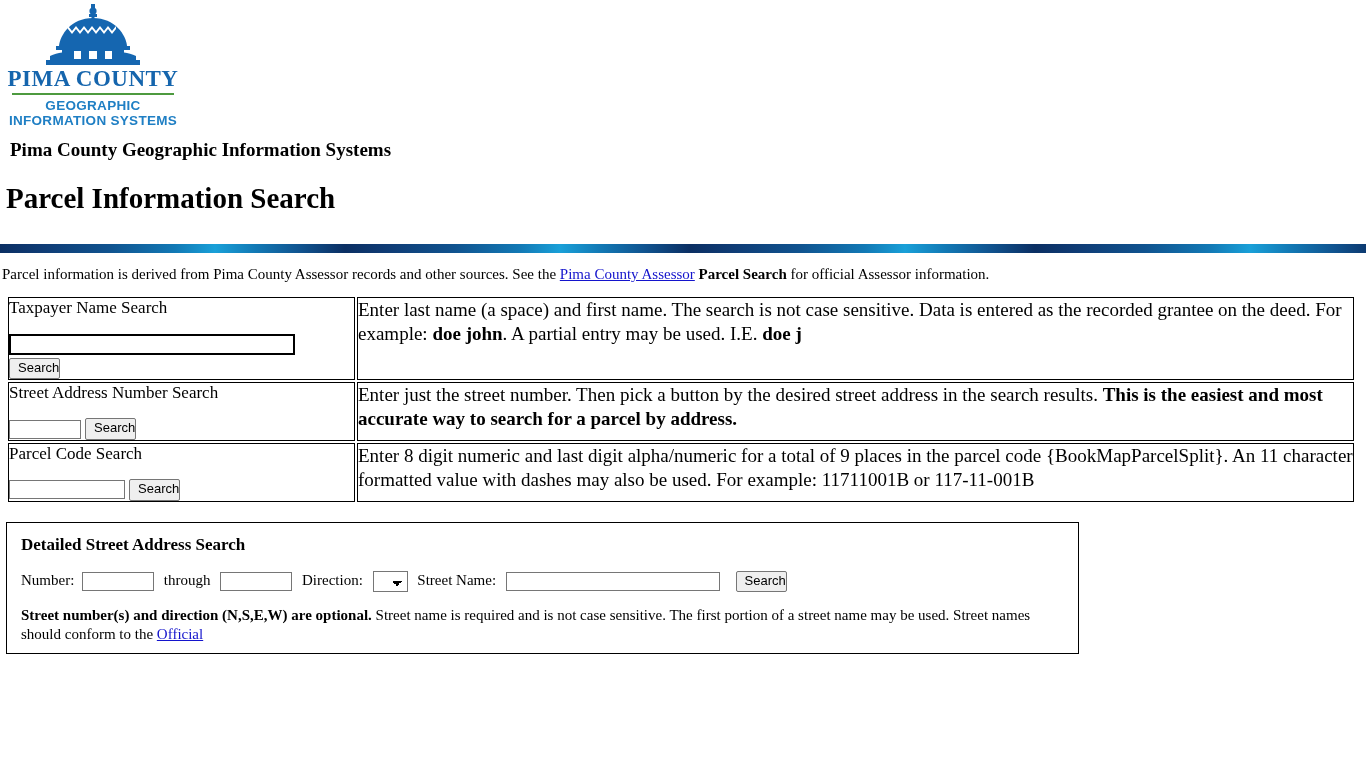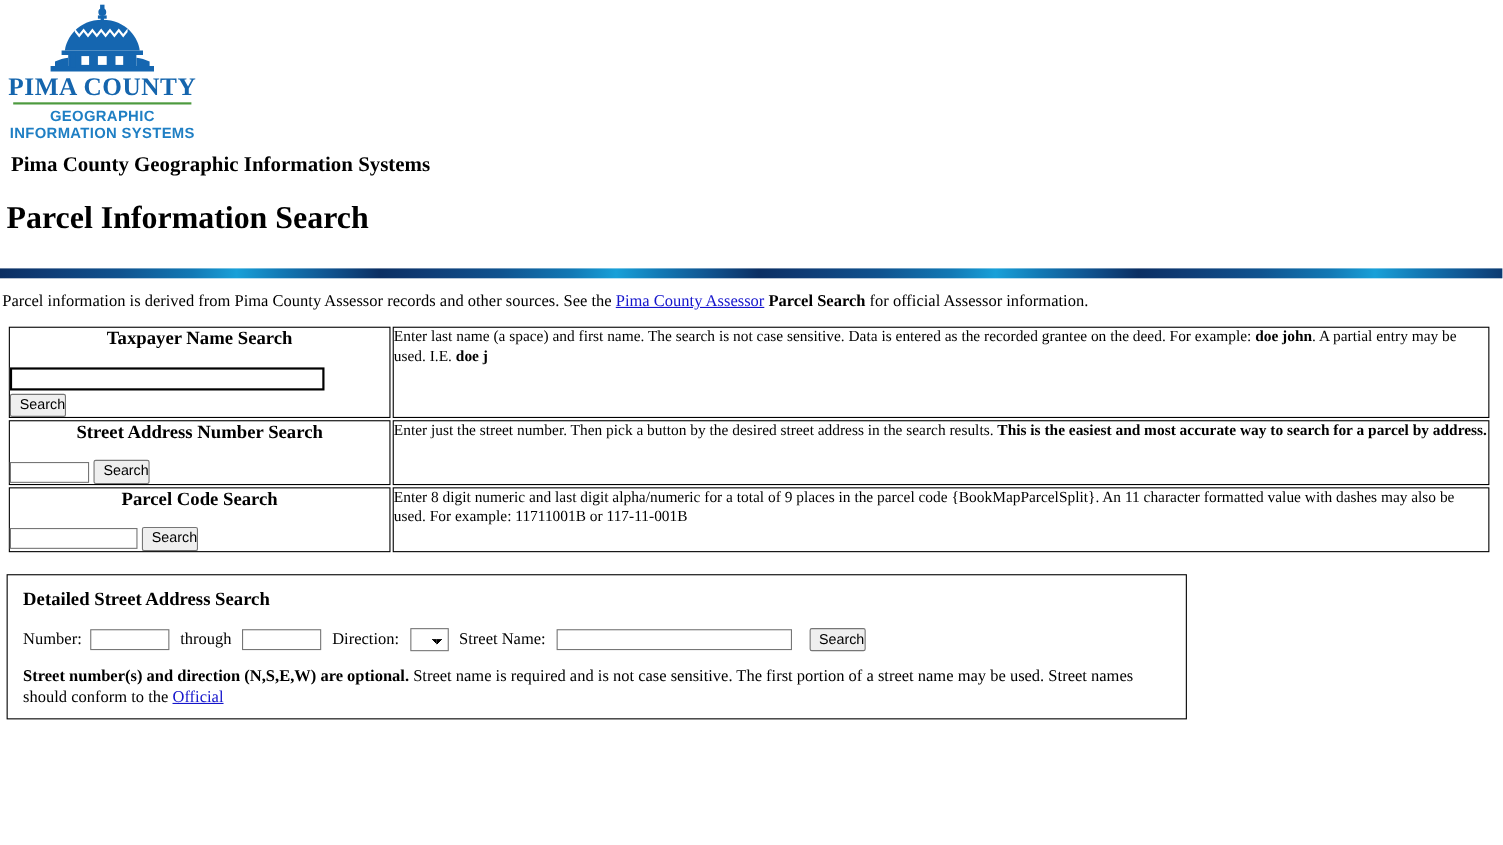--- a/index.html
+++ b/index.html
@@ -112,27 +112,26 @@
   td.label-cell {
     width: 345px;
     padding: 12px 0 12px 14px;
   }
   td.desc-cell {
     padding: 10px 10px 10px 10px;
     vertical-align: middle;
   }
   .box-title {
     font-size: 17px;
-    font-weight: bold;
+    font-weight: normal;
     margin: 0 0 16px 0;
     line-height: 1.15;
-    text-align: center;
   }
   .desc-text {
-    font-size: 14px;
+    font-size: 19px;
     line-height: 1.28;
   }
 
   
   input.text-input {
     font-family: "Liberation Sans", "DejaVu Sans", sans-serif;
     font-size: 13px;
     height: 17px;
     padding: 0 2px;
     box-sizing: content-box;

